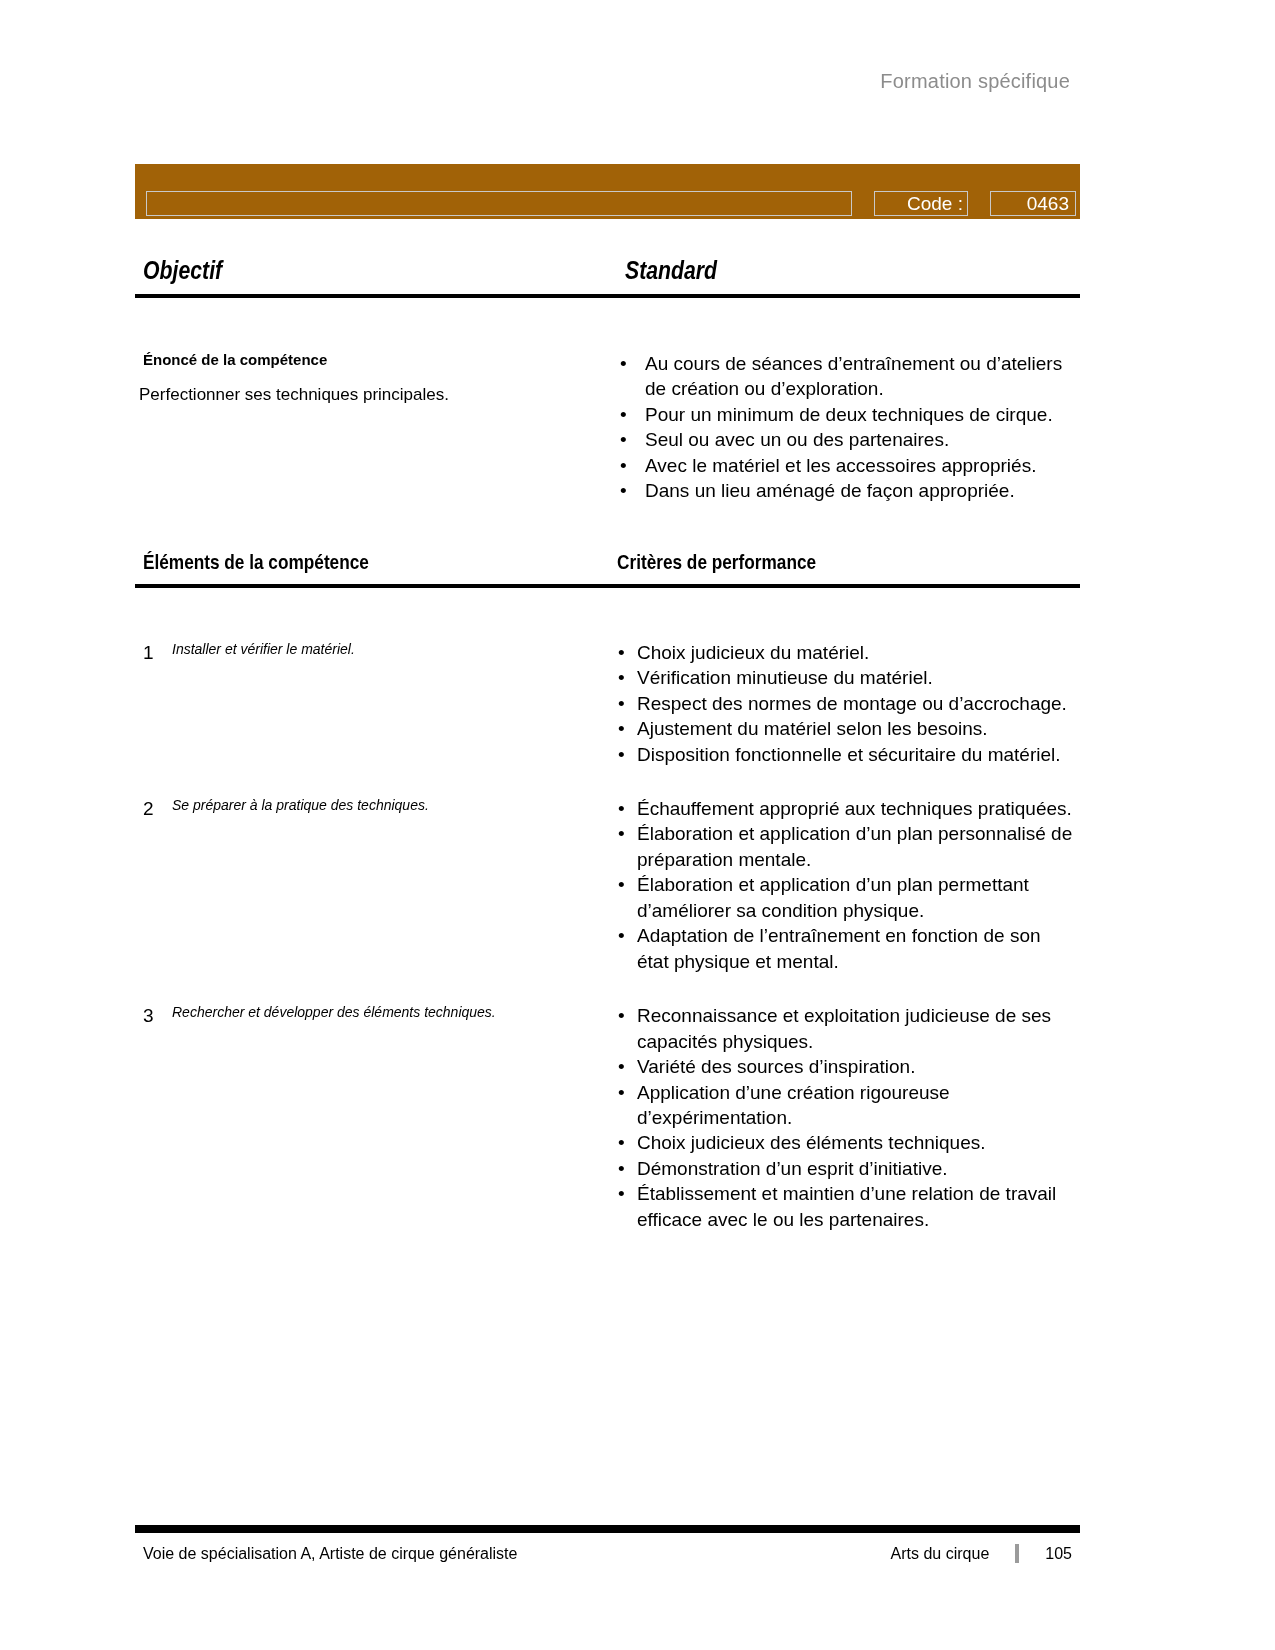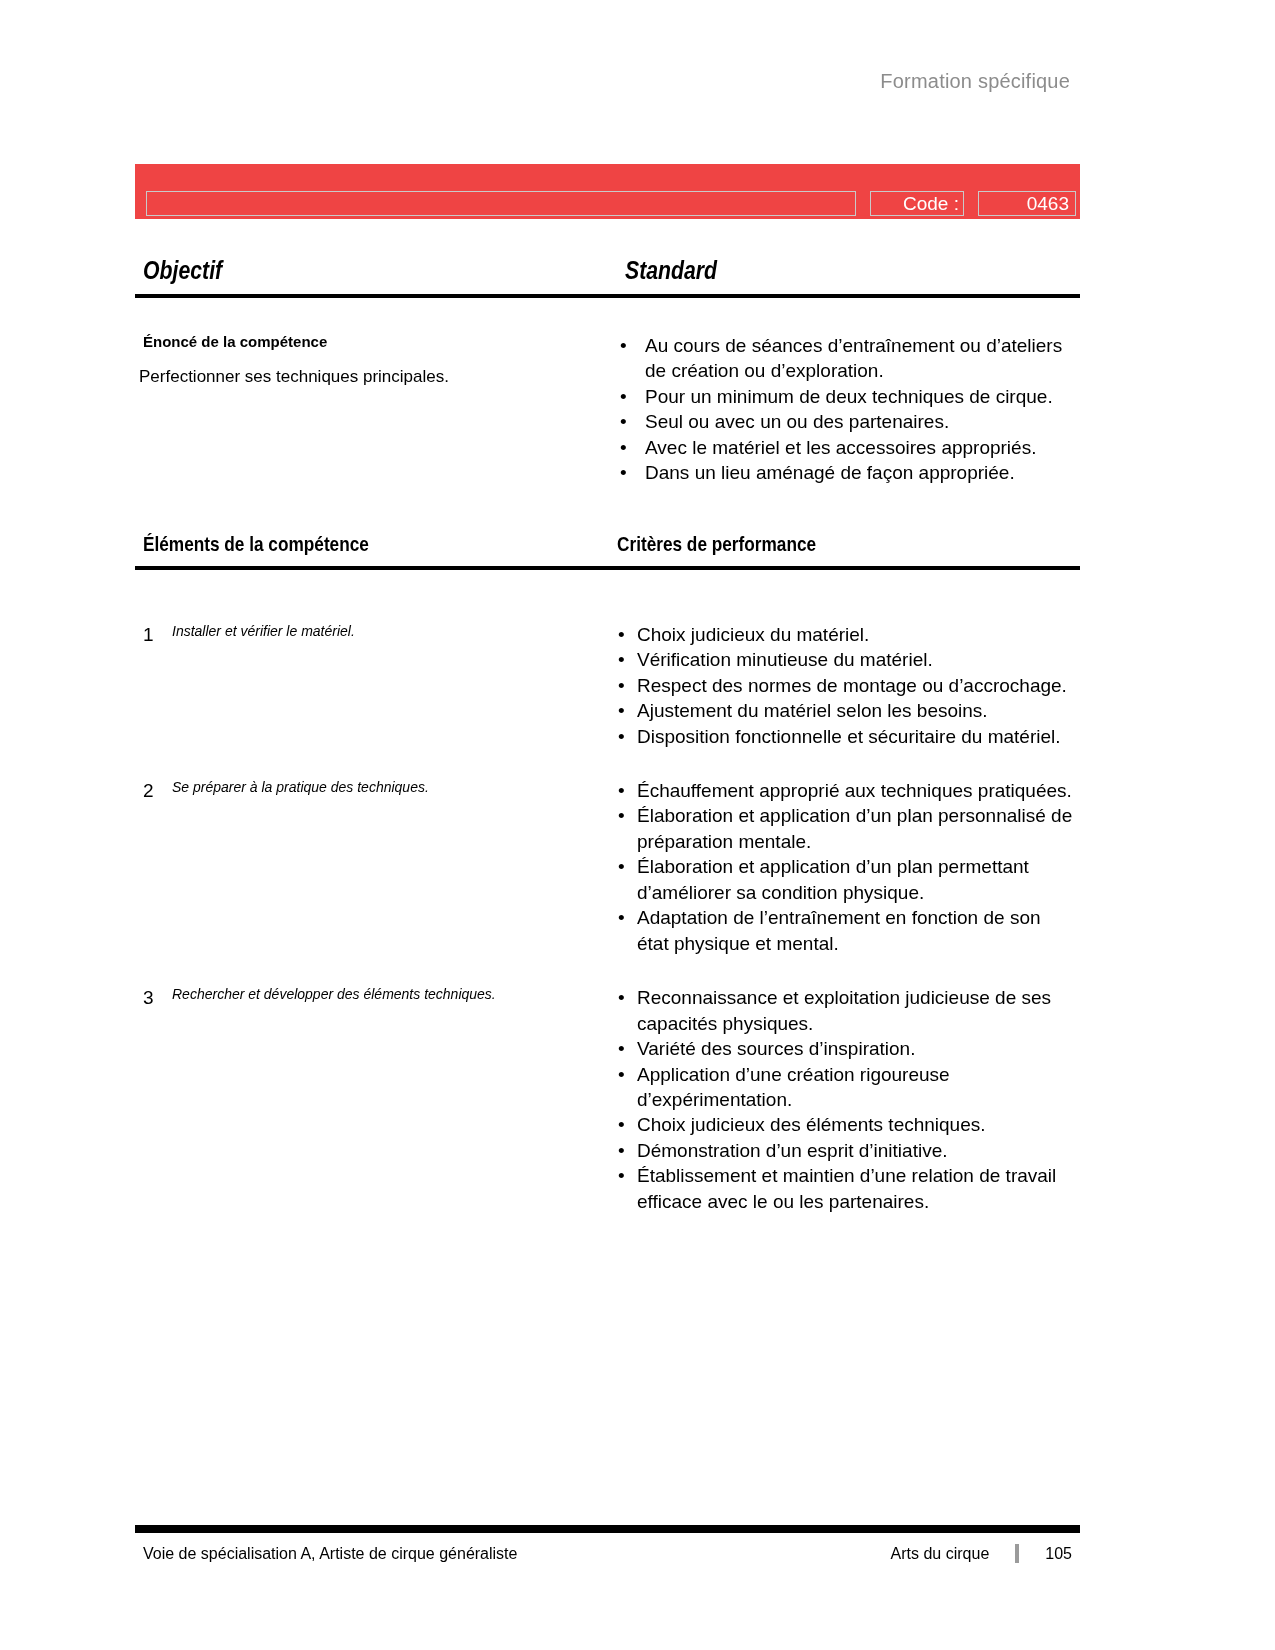--- a/index.html
+++ b/index.html
@@ -9,35 +9,35 @@
     -webkit-font-smoothing:antialiased;
   }
   
   .running-header{
     position:absolute;top:70px;right:205px;
     font-size:20px;color:#8c8c8c;letter-spacing:.2px;
   }
   
   .code-bar{
     position:absolute;left:135px;top:164px;width:945px;height:55px;
-    background:#ef4444;box-sizing:border-box;
-    display:flex;align-items:flex-end;gap:14px;
+    background:#a16207;box-sizing:border-box;
+    display:flex;align-items:flex-end;gap:22px;
     padding:0 4px 3px 11px;
   }
   .code-field{flex:1;height:25px;border:1px solid #c9c9c9;box-sizing:border-box;}
   .code-label-box,.code-value-box{
     height:25px;border:1px solid #c9c9c9;box-sizing:border-box;
     color:#fff;font-size:19px;display:flex;align-items:center;justify-content:flex-end;
   }
   .code-label-box{width:94px;padding-right:4px;}
-  .code-value-box{width:98px;padding-right:6px;}
+  .code-value-box{width:86px;padding-right:6px;}
   
   .main{position:absolute;left:135px;top:256px;width:945px;}
   .two-col{display:grid;grid-template-columns:482px 1fr;}
-  .col-headers{padding-bottom:9px;border-bottom:4px solid #000;margin-bottom:35px;}
+  .col-headers{padding-bottom:9px;border-bottom:4px solid #000;margin-bottom:53px;}
   .col-head{
     font-size:25px;font-weight:bold;font-style:italic;margin-left:8px;
     transform:scaleX(0.85);transform-origin:left center;white-space:nowrap;
   }
   .sec-heading{font-size:15px;font-weight:bold;margin:0 0 16px 8px;}
   .sec-heading.right{margin-left:0;}
   .narrow-heading{
     font-size:21px;font-weight:bold;margin:0 0 0 8px;
     transform:scaleX(0.82);transform-origin:left center;white-space:nowrap;
   }

